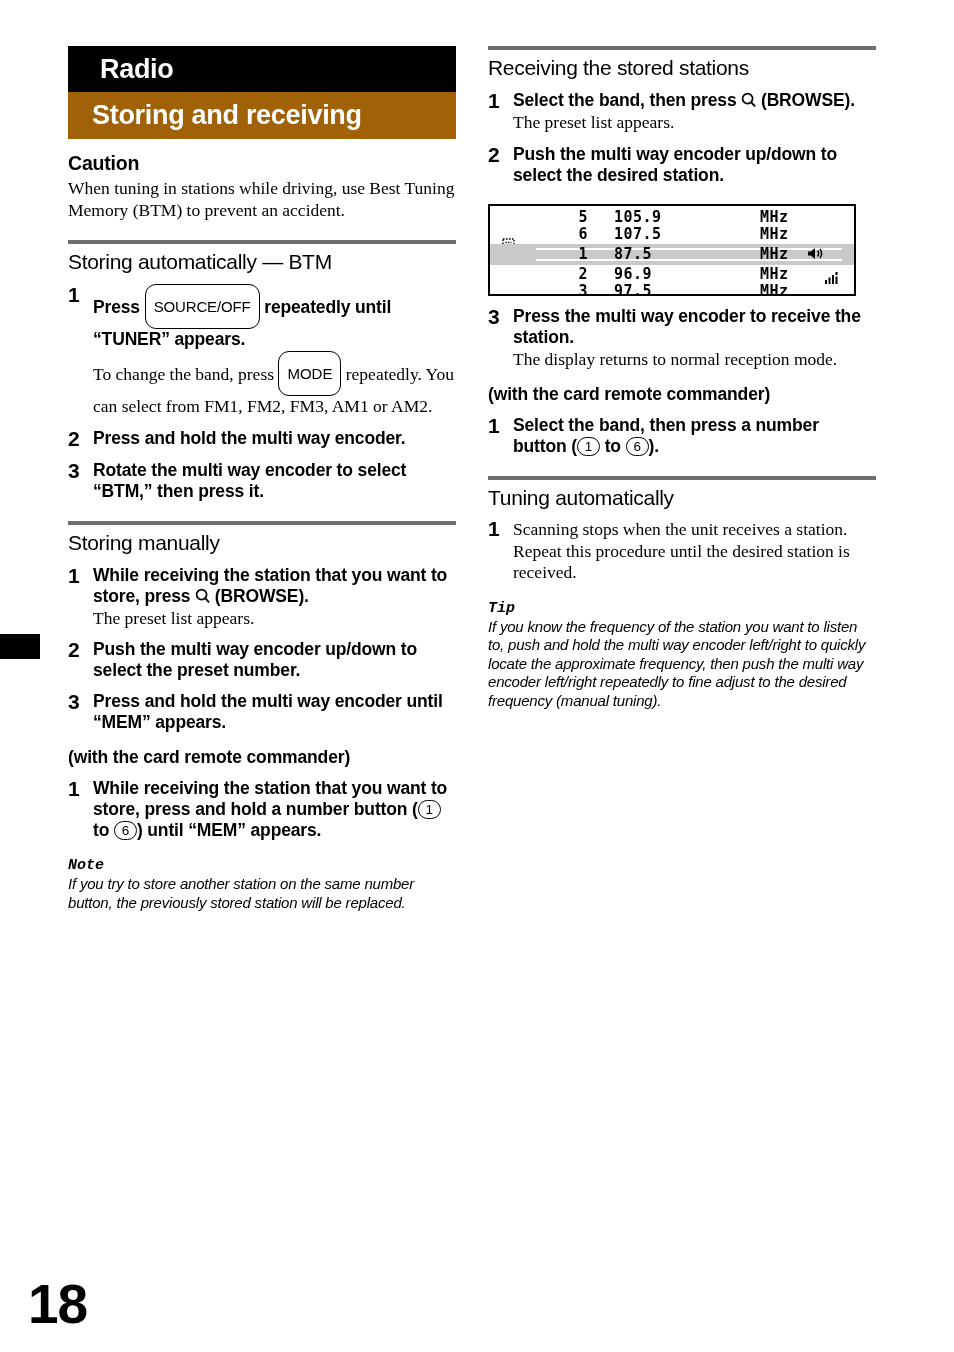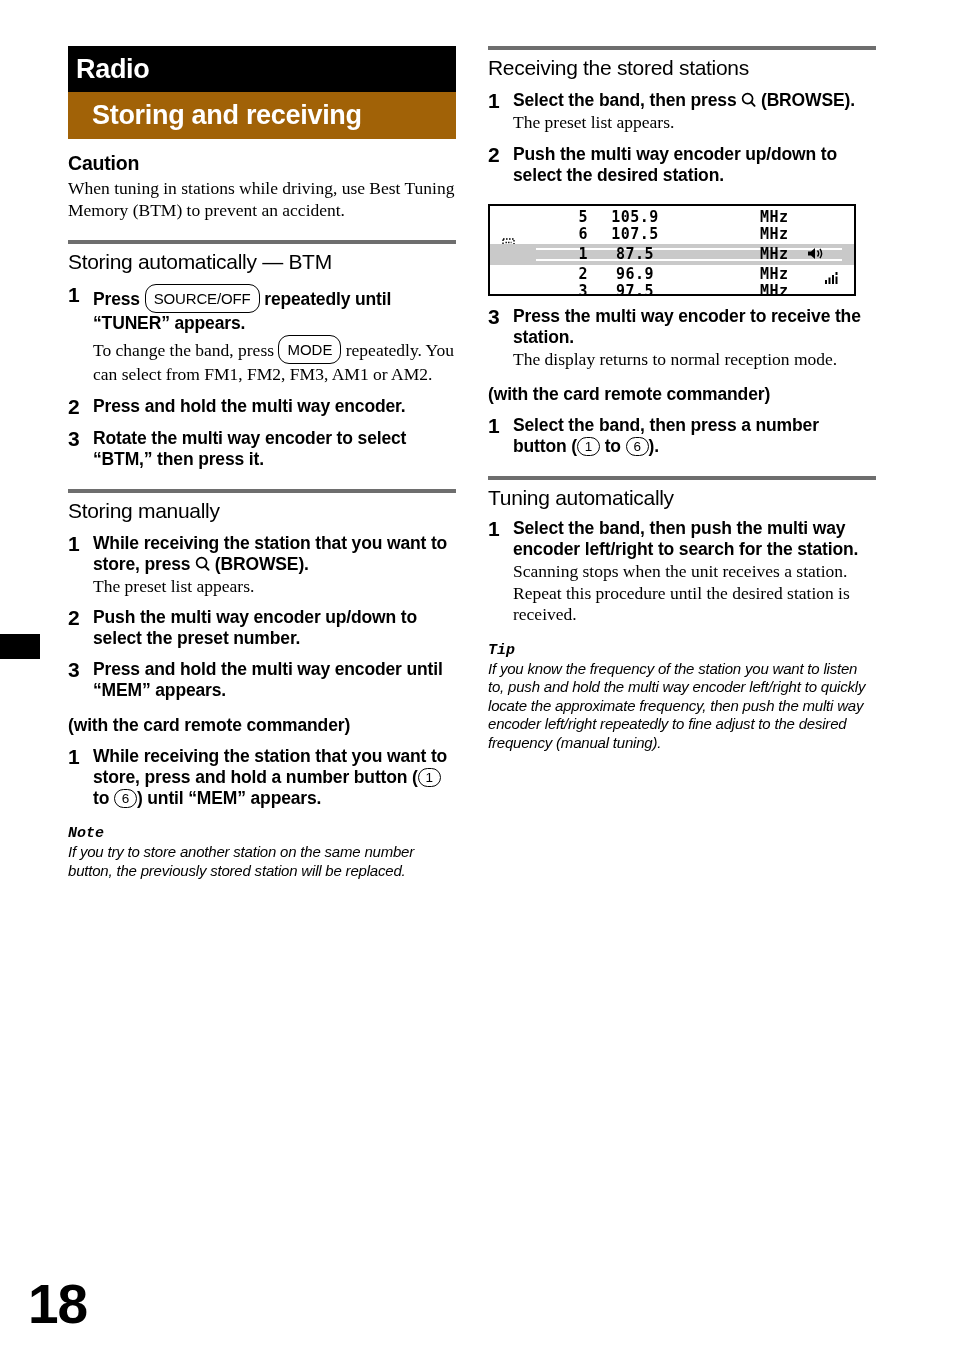--- a/index.html
+++ b/index.html
@@ -34,21 +34,21 @@
 
   
   .chapter-bar {
     background: #000000;
     color: #ffffff;
     font-family: "Liberation Sans", sans-serif;
     font-weight: bold;
     font-size: 27px;
     line-height: 46px;
     height: 46px;
-    padding-left: 8px;
+    padding-left: 32px;
     letter-spacing: -0.3px;
   }
   .section-bar {
     background: #a16207;
     color: #ffffff;
     font-family: "Liberation Sans", sans-serif;
     font-weight: bold;
     font-size: 27px;
     line-height: 47px;
     height: 47px;
@@ -137,21 +137,21 @@
     font-size: 15px;
     line-height: 18.5px;
     letter-spacing: -0.2px;
   }
 
   
   .pill {
     display: inline-block;
     border: 1.6px solid #000;
     border-radius: 11px;
-    padding: 4px 8px;
+    padding: 12px 8px;
     font-family: "Liberation Sans", sans-serif;
     font-weight: normal;
     font-size: 15px;
     line-height: 19px;
     vertical-align: 1px;
     white-space: nowrap;
   }
   .numbtn {
     display: inline-block;
     width: 21px;
@@ -220,23 +220,23 @@
   .lcd-row.selected::after  { bottom: 4px; }
 
   .lcd-preset {
     position: absolute;
     left: 82px;
     width: 16px;
     text-align: right;
   }
   .lcd-freq {
     position: absolute;
-    left: 92px;
+    left: 108px;
     width: 74px;
-    text-align: center;
+    text-align: left;
   }
   .lcd-unit {
     position: absolute;
     left: 180px;
   }
   .lcd-dot {
     font-family: "DejaVu Sans Mono", monospace;
     font-weight: bold;
     font-size: 15px;
     line-height: 16px;
@@ -491,21 +491,20 @@
         </div>
       </div>
     </div>
 
     <div class="rule"></div>
     <h2 class="major-head">Tuning automatically</h2>
 
     <div class="step" style="margin-top:6px">
       <div class="step-num">1</div>
       <div class="step-body">
-        <div class="step-title">Select the band, then push the multi way encoder left/right to search for the station.</div>
         <div class="step-desc">Scanning stops when the unit receives a station. Repeat this procedure until the desired station is received.</div>
       </div>
     </div>
 
     <div class="note-block">
       <div class="note-label">Tip</div>
       <div class="note-text">If you know the frequency of the station you want to listen to, push and hold the multi way encoder left/right to quickly locate the approximate frequency, then push the multi way encoder left/right repeatedly to fine adjust to the desired frequency (manual tuning).</div>
     </div>
 
   </div>

